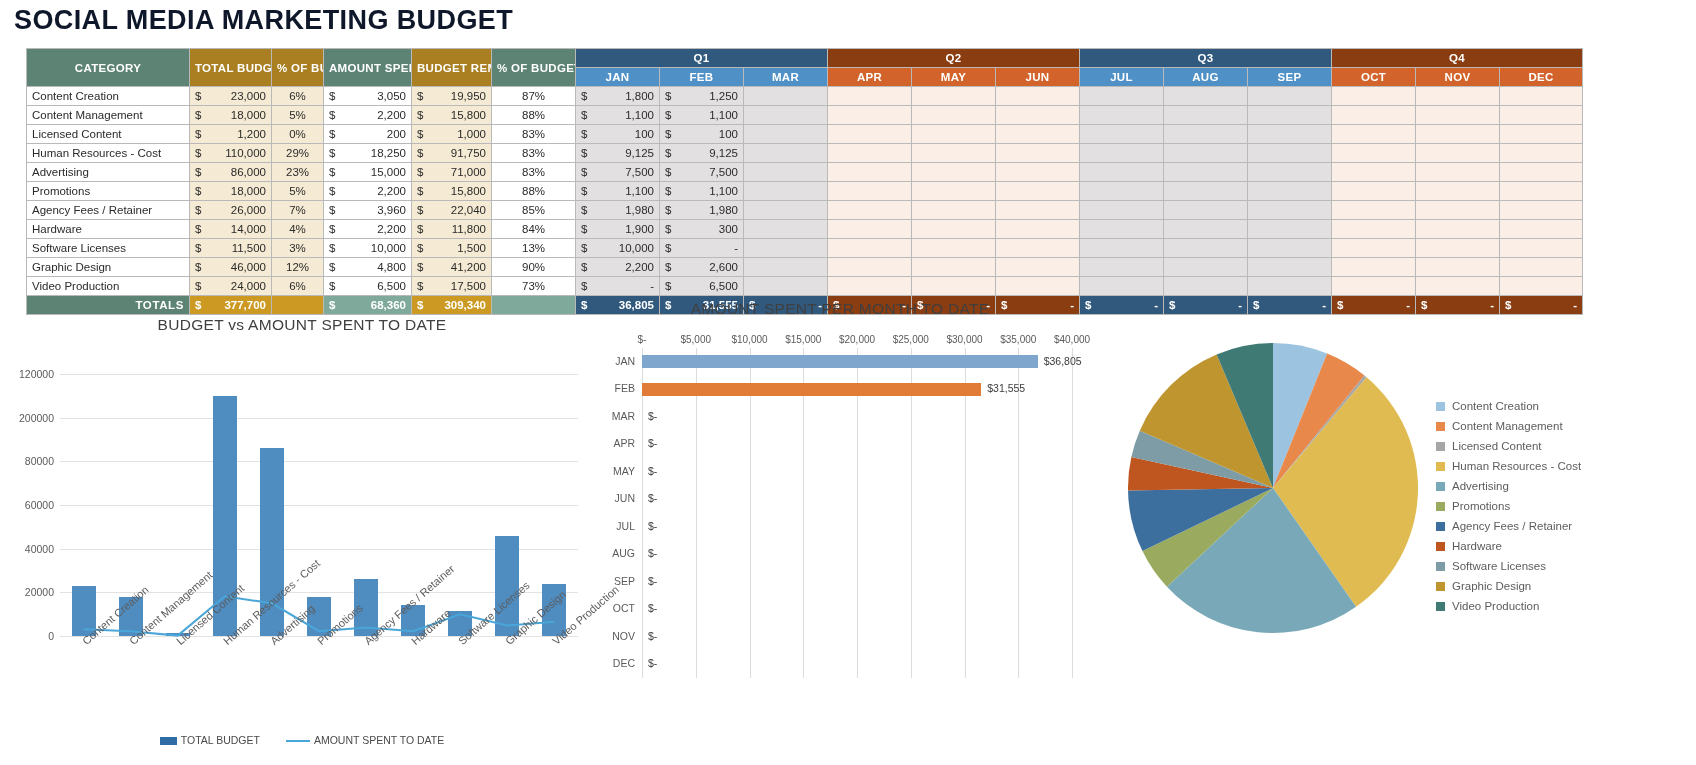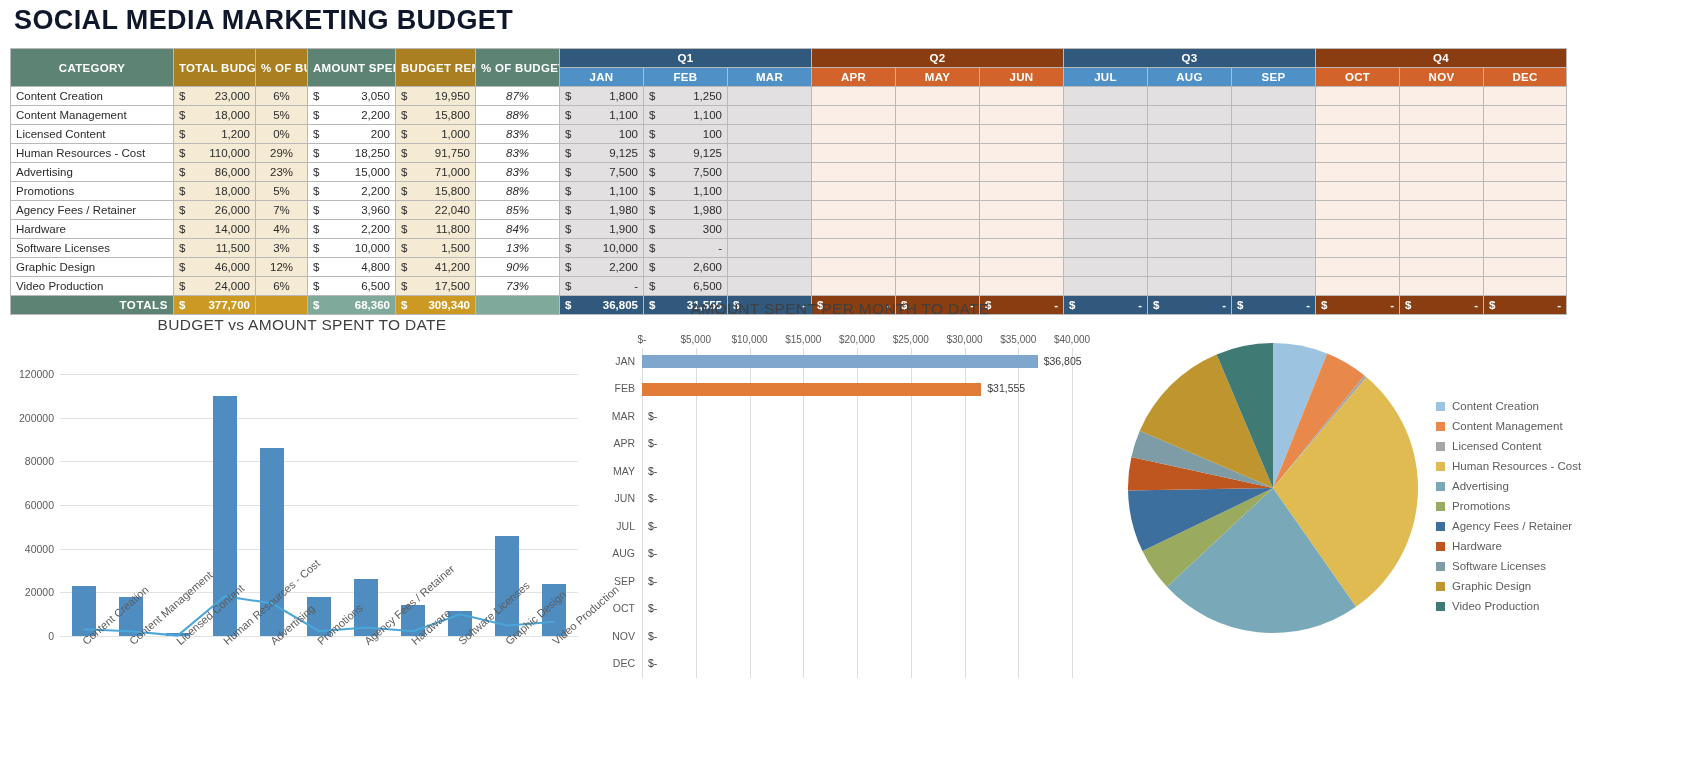--- a/index.html
+++ b/index.html
@@ -12,21 +12,21 @@
     position:relative;
   }
   
   #page-title {
     position:absolute; left:14px; top:5px;
     font-size:27px; font-weight:bold; letter-spacing:.4px;
     color:#0f172a;
   }
   
   #budget-table {
-    position:absolute; left:10px; top:48px;
+    position:absolute; left:26px; top:48px;
     width:1380px;
     border-collapse:collapse;
     font-size:11.5px;
     color:#2b2b2b;
     table-layout:fixed;
     padding-left:32px;
   }
   #budget-table th, #budget-table td {
     border:1px solid #b9b9b9;
     padding:0 5px;
@@ -45,21 +45,21 @@
   .h-q-brown { background:#8a3d10;margin-top:18px; }
   .h-m-blue { background:#4f91c6; }
   .h-m-orange { background:#d2642b; }
   .th-cat { height:37px !important; }
   .th-2l { height:37px !important; line-height:13px; padding-top:4px;}
   .r-label { text-align:left; background:#ffffff; padding-left:7px;}
   .r-money { background:#f5ead3; text-align:right; position:relative; }
   .r-money .dol { position:absolute; left:5px; }
   .r-plain { background:#ffffff; text-align:right; position:relative; }
   .r-plain .dol { position:absolute; left:5px; }
-  .r-pct { background:#ffffff; text-align:center;font-style:italic; }
+  .r-pct { background:#ffffff; text-align:center; }
   .r-pct-alt { background:#f5ead3; text-align:center; }
   .m-blue-cell { background:#e3e0e2; text-align:right; position:relative; }
   .m-blue-cell .dol { position:absolute; left:5px; }
   .m-orange-cell { background:#fbeee6; text-align:right; position:relative; }
   
   .tot td { height:20px; font-weight:bold; color:#ffffff; font-size:11.5px; }
   .tot-label { background:#5c8374; text-align:right; padding-right:9px; letter-spacing:.6px;}
   .tot-gold { background:#cc9a23; text-align:right; position:relative;}
   .tot-gold .dol{position:absolute;left:5px;}
   .tot-teal { background:#7fa99b; text-align:right; position:relative;}
@@ -446,20 +446,23 @@
       <div class="vb-xlabel" style="left:113.72727272727273px">Licensed Content</div>
       <div class="vb-xlabel" style="left:160.8181818181818px">Human Resources - Cost</div>
       <div class="vb-xlabel" style="left:207.90909090909093px">Advertising</div>
       <div class="vb-xlabel" style="left:255px">Promotions</div>
       <div class="vb-xlabel" style="left:302.0909090909091px">Agency Fees / Retainer</div>
       <div class="vb-xlabel" style="left:349.1818181818182px">Hardware</div>
       <div class="vb-xlabel" style="left:396.2727272727273px">Software Licenses</div>
       <div class="vb-xlabel" style="left:443.36363636363643px">Graphic Design</div>
       <div class="vb-xlabel" style="left:490.4545454545455px">Video Production</div>
     </div>
+  <div id="vbar-legend">
+    <span class="sw-bar"></span><span>TOTAL BUDGET</span><span class="sw-line"></span><span>AMOUNT SPENT TO DATE</span>
+  </div>
 </div>
 
 <div id="chart-h-panel">
   <div class="chart-title">AMOUNT SPENT PER MONTH TO DATE</div>
   <div id="hbar-plot">
       <div class="hb-grid" style="left:0px"></div>
       <div class="hb-xtick" style="left:0px">$-</div>
       <div class="hb-grid" style="left:53.75px"></div>
       <div class="hb-xtick" style="left:53.75px">$5,000</div>
       <div class="hb-grid" style="left:107.5px"></div>

